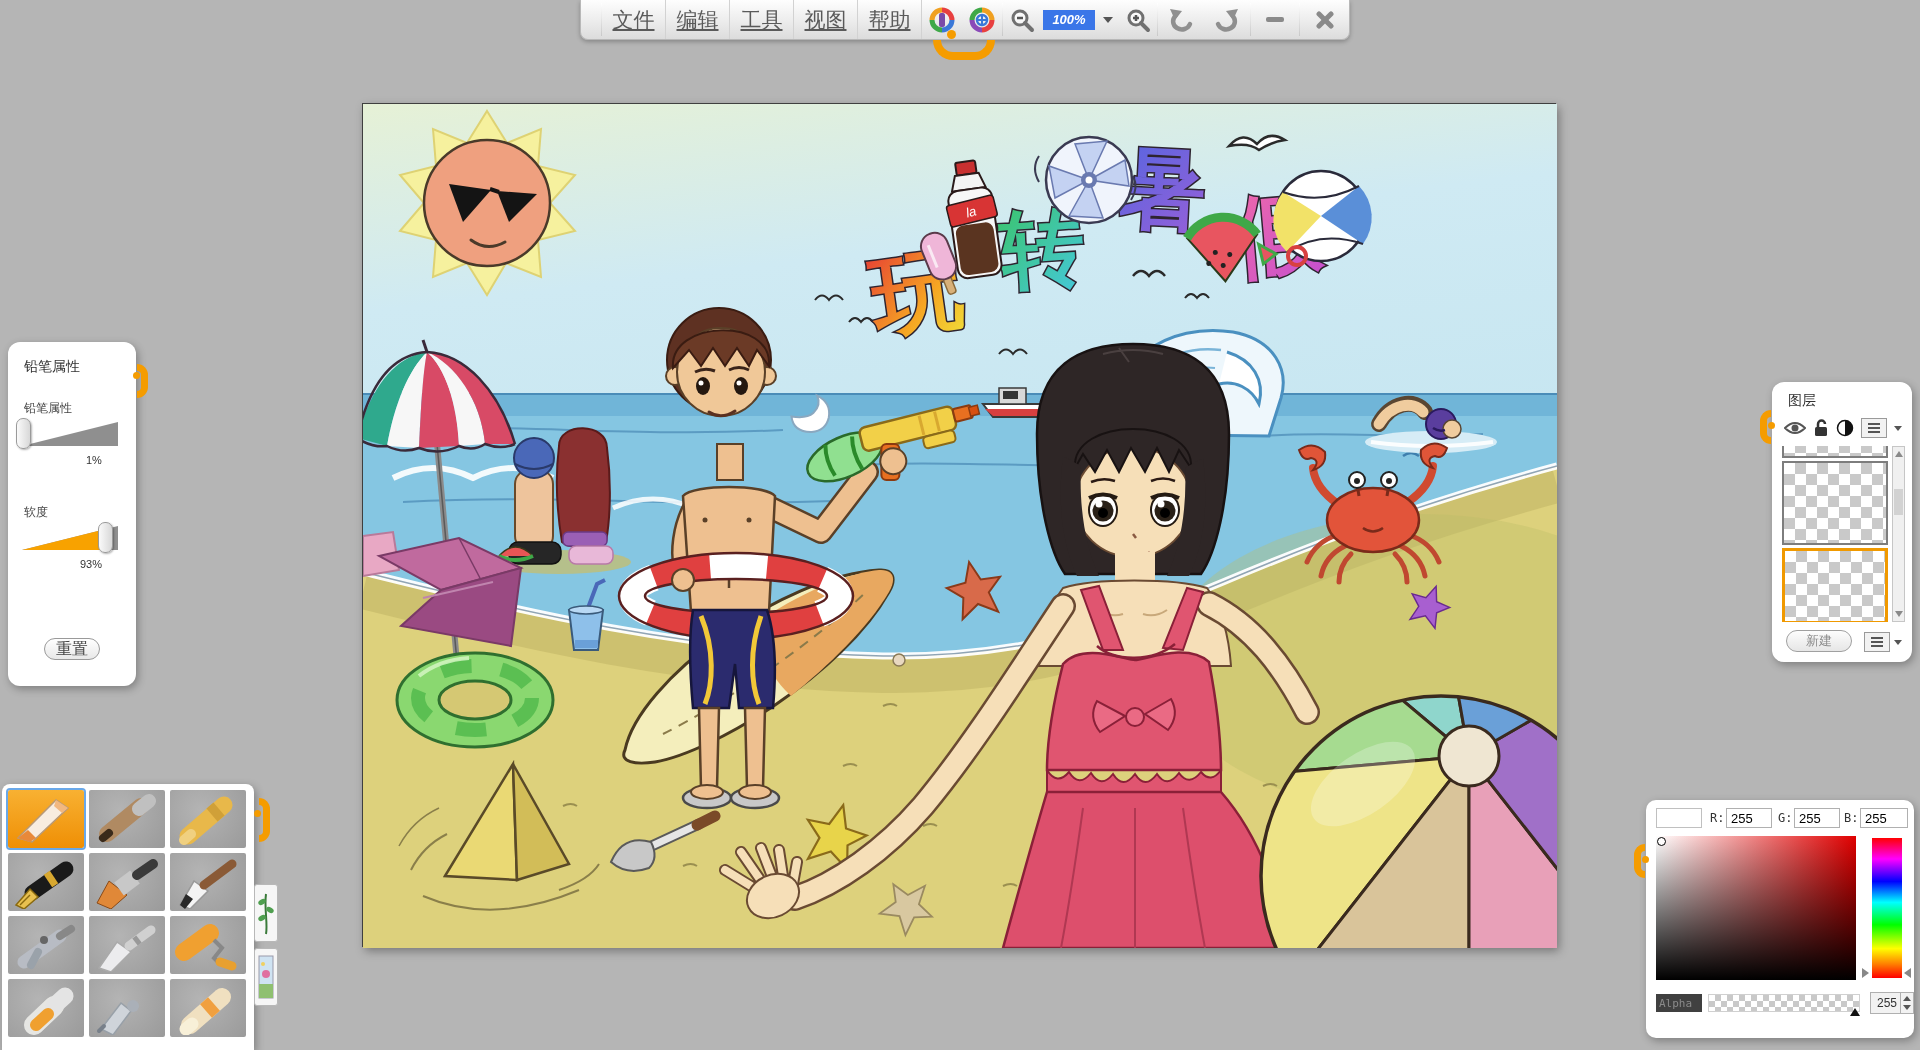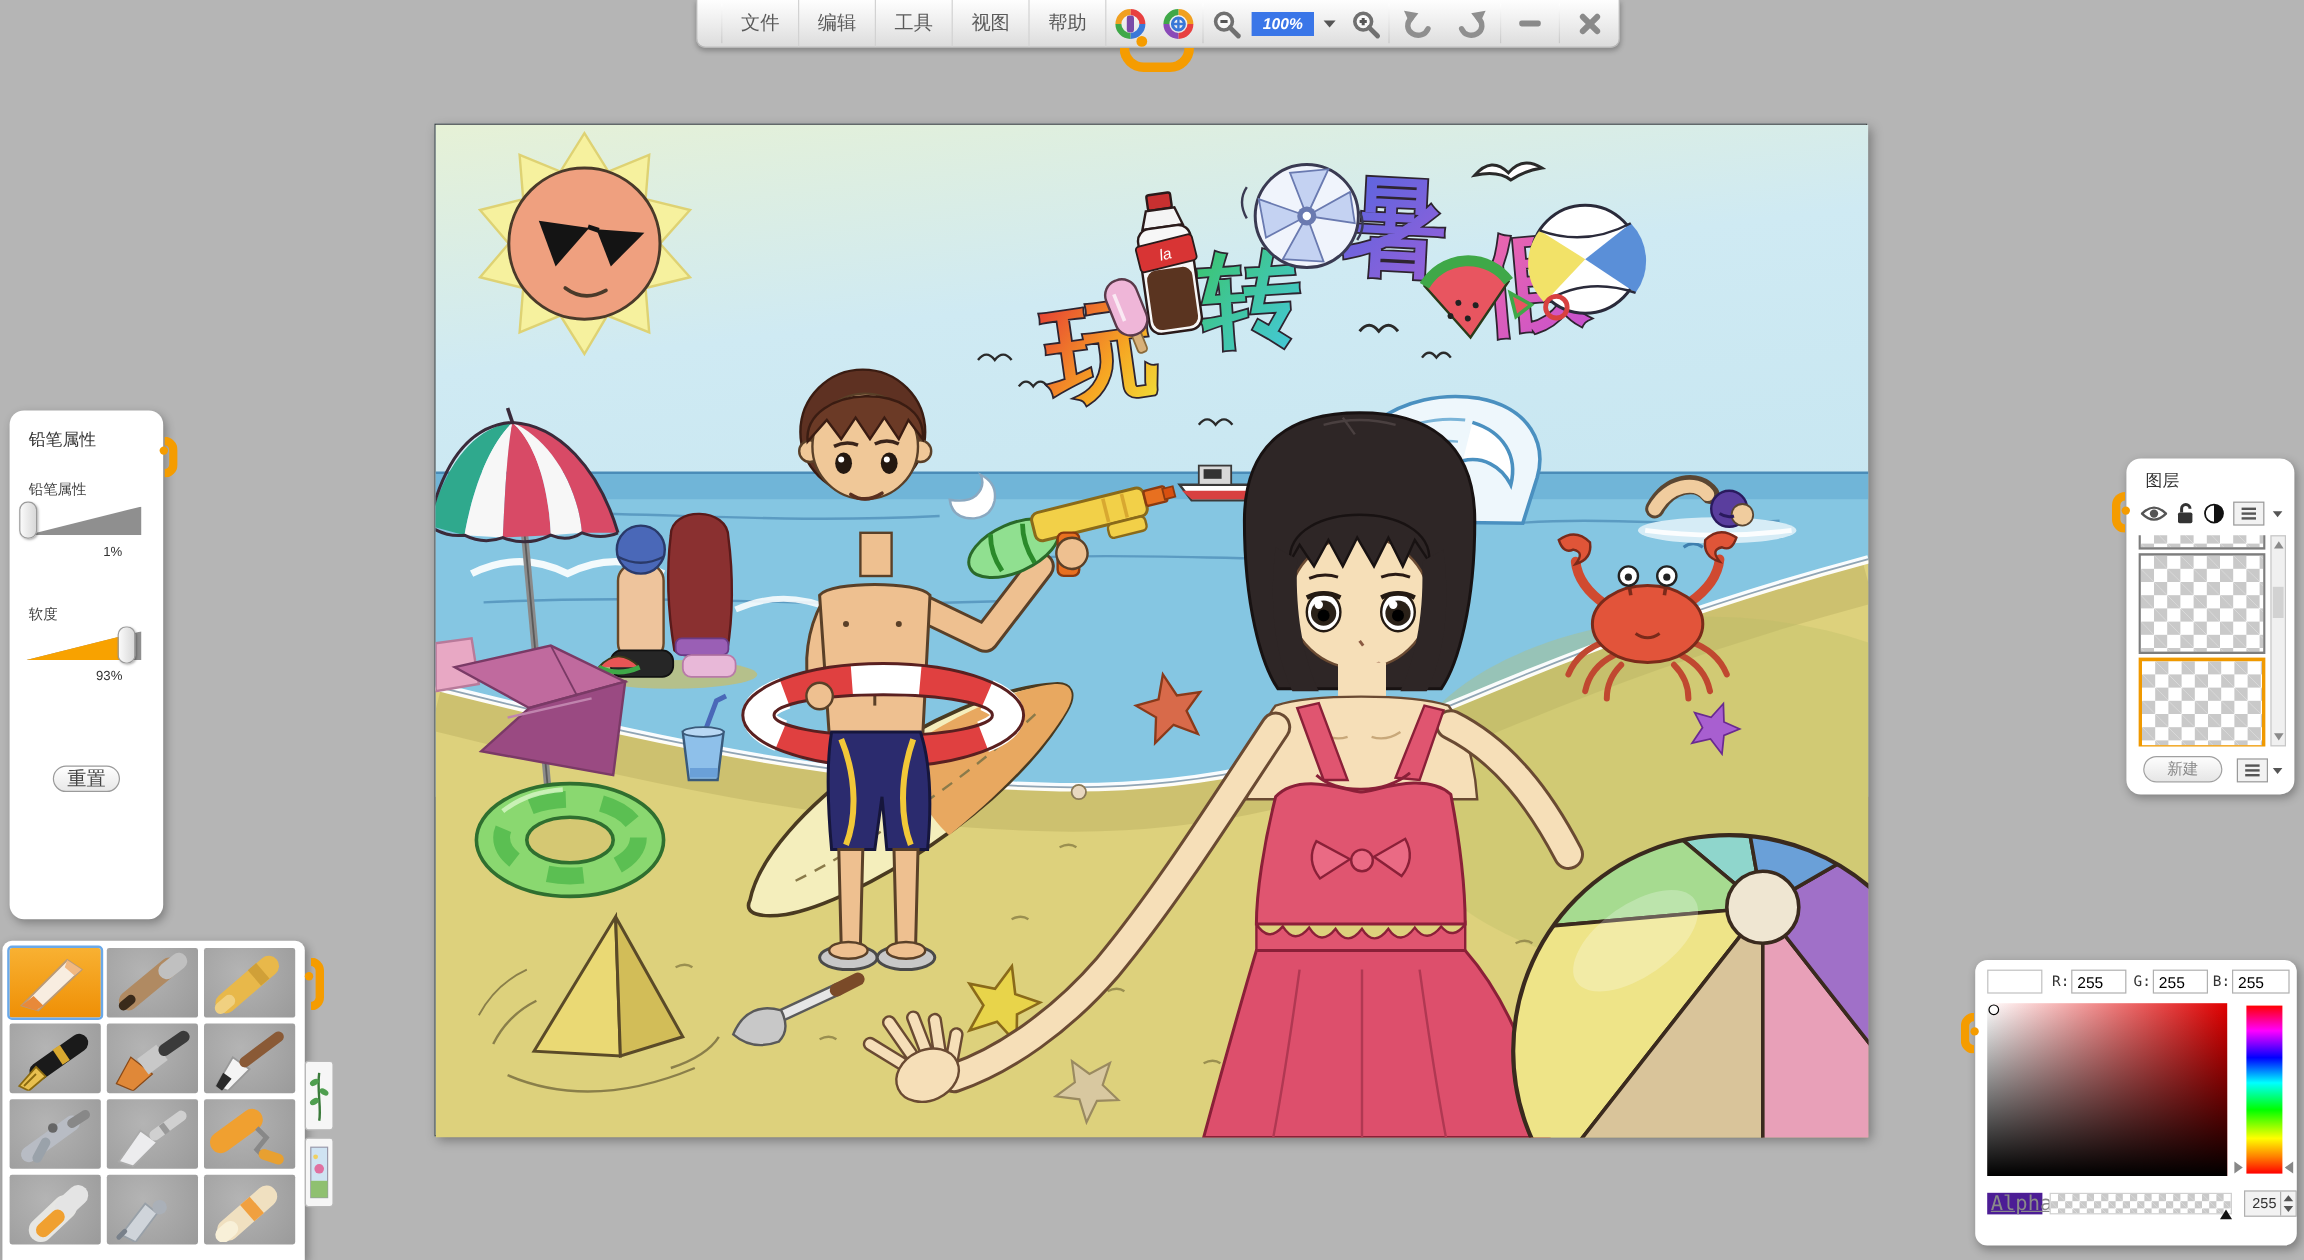--- a/index.html
+++ b/index.html
@@ -7,21 +7,21 @@
               font-family:"Liberation Sans", sans-serif; }
 
   
   .toolbar { position:absolute; left:580px; top:0; width:770px; height:40px;
     background:linear-gradient(#fefefe,#ececec 55%,#dcdcdc);
     border:1px solid #b8b8b8; border-top:none; border-radius:0 0 8px 8px;
     display:flex; align-items:stretch; box-shadow:0 2px 4px rgba(0,0,0,.25); }
   .tb-cap { width:20px; }
   .tb-sep { width:1px; background:linear-gradient(#fff,#c8c8c8); margin:3px 0; }
   .menu-btn { width:64px; display:flex; align-items:center; justify-content:center;
-    font-size:16px; color:#5a5a5a; border-right:1px solid #d2d2d2; cursor:default; }
+    font-size:21px; color:#5a5a5a; border-right:1px solid #d2d2d2; cursor:default;text-decoration:underline; }
   .tb-icon { display:flex; align-items:center; justify-content:center; }
   .zoom-val { align-self:center; width:52px; height:20px; background:#3a76e8; color:#fff;
     font-weight:bold; font-size:13px; display:flex; align-items:center; justify-content:center;
     margin:0 2px;font-style:italic; }
   .caret-down { width:0; height:0; border-left:5px solid transparent; border-right:5px solid transparent;
     border-top:6px solid #555; align-self:center; margin:0 6px; }
   .minimize-bar { width:18px; height:5px; background:#8a8a8a; border-radius:2px; }
   .tb-handle { position:absolute; left:352px; top:40px; width:62px; height:20px;
     border:8px solid #f59c00; border-top:none; border-radius:0 0 40px 40px; }
   .tb-dot { position:absolute; left:366px; top:30px; width:9px; height:9px; border-radius:50%; background:#f59c00; }
@@ -29,21 +29,21 @@
   
   .panel { position:absolute; background:#fff; border-radius:12px;
     box-shadow:2px 3px 8px rgba(0,0,0,.3); }
   .side-tab-r { position:absolute; width:11px; height:34px; border:7px solid #f59c00;
     border-left:none; border-radius:0 22px 22px 0; }
   .side-tab-l { position:absolute; width:11px; height:34px; border:7px solid #f59c00;
     border-right:none; border-radius:22px 0 0 22px; }
   .tab-dot { position:absolute; width:7px; height:7px; border-radius:50%; background:#f59c00; }
 
   
-  .pencil-panel { left:8px; top:342px; width:128px; height:424px; }
+  .pencil-panel { left:8px; top:342px; width:128px; height:344px; }
   .pp-title { position:absolute; left:16px; top:16px; font-size:14px; color:#333; }
   .pp-label { position:absolute; left:16px; font-size:12px; color:#444; }
   .slider { position:absolute; left:14px; width:96px; height:24px; }
   .wedge { position:absolute; left:0; top:0; width:96px; height:24px;
     clip-path:polygon(0 100%, 100% 0, 100% 100%); background:#8f8f8f; }
   .fillwrap { position:absolute; left:0; top:0; height:24px; overflow:hidden; }
   .fillwrap .wedge { background:#f8a200; }
   .thumb { position:absolute; top:-4px; width:15px; height:31px; border-radius:7px;
     background:linear-gradient(90deg,#fafafa,#d8d8d8); border:1px solid #9a9a9a;
     box-shadow:1px 1px 2px rgba(0,0,0,.3); margin-left:-7px; }
@@ -96,23 +96,23 @@
   .sv-square { position:absolute; left:10px; top:36px; width:200px; height:144px;
     background:linear-gradient(to top,#000,rgba(0,0,0,0)),linear-gradient(to right,#fff,#e00000); }
   .sv-marker { position:absolute; left:1px; top:1px; width:9px; height:9px; border:1.5px solid #000;
     border-radius:50%; background:rgba(255,255,255,.85); }
   .hue-bar { position:absolute; left:226px; top:38px; width:30px; height:140px;
     background:linear-gradient(#ff0000,#ff00ff 15%,#0000ff 31%,#00ffff 46%,#00ff00 62%,#ffff00 79%,#ff8000 90%,#ff0000); }
   .hue-mark-l { position:absolute; left:216px; top:168px; width:0; height:0;
     border-top:5px solid transparent; border-bottom:5px solid transparent; border-left:7px solid #888; }
   .hue-mark-r { position:absolute; left:258px; top:168px; width:0; height:0;
     border-top:5px solid transparent; border-bottom:5px solid transparent; border-right:7px solid #888; }
-  .alpha-label { position:absolute; left:10px; top:194px; width:46px; height:18px; background:#4c1d95;
-    font-family:"DejaVu Sans Mono",monospace; font-size:17px; color:#8a8a8a;
-    display:flex; align-items:center; padding-left:3px;text-decoration:underline; }
+  .alpha-label { position:absolute; left:10px; top:194px; width:46px; height:18px; background:#404040;
+    font-family:"DejaVu Sans Mono",monospace; font-size:11px; color:#8a8a8a;
+    display:flex; align-items:center; padding-left:3px; }
   .alpha-slider { position:absolute; left:62px; top:194px; width:152px; height:18px;
     border:1px solid #d0d0d0; background-size:12px 12px; background-position:0 0,6px 6px; }
   .alpha-mark { position:absolute; left:204px; top:208px; width:0; height:0;
     border-left:5px solid transparent; border-right:5px solid transparent; border-bottom:8px solid #111; }
   .spinner { position:absolute; left:224px; top:192px; width:44px; height:22px; border:1px solid #b0b0b0;
     background:#f2f2f2; display:flex; align-items:center; }
   .spinner span { flex:1; text-align:right; font-size:12px; color:#333; padding-right:3px; }
   .spin-btns { width:13px; height:100%; border-left:1px solid #b0b0b0; display:flex;
     flex-direction:column; align-items:center; justify-content:space-evenly; }
   .spin-up { width:0;height:0;border-left:4px solid transparent;border-right:4px solid transparent;border-bottom:5px solid #555; }

